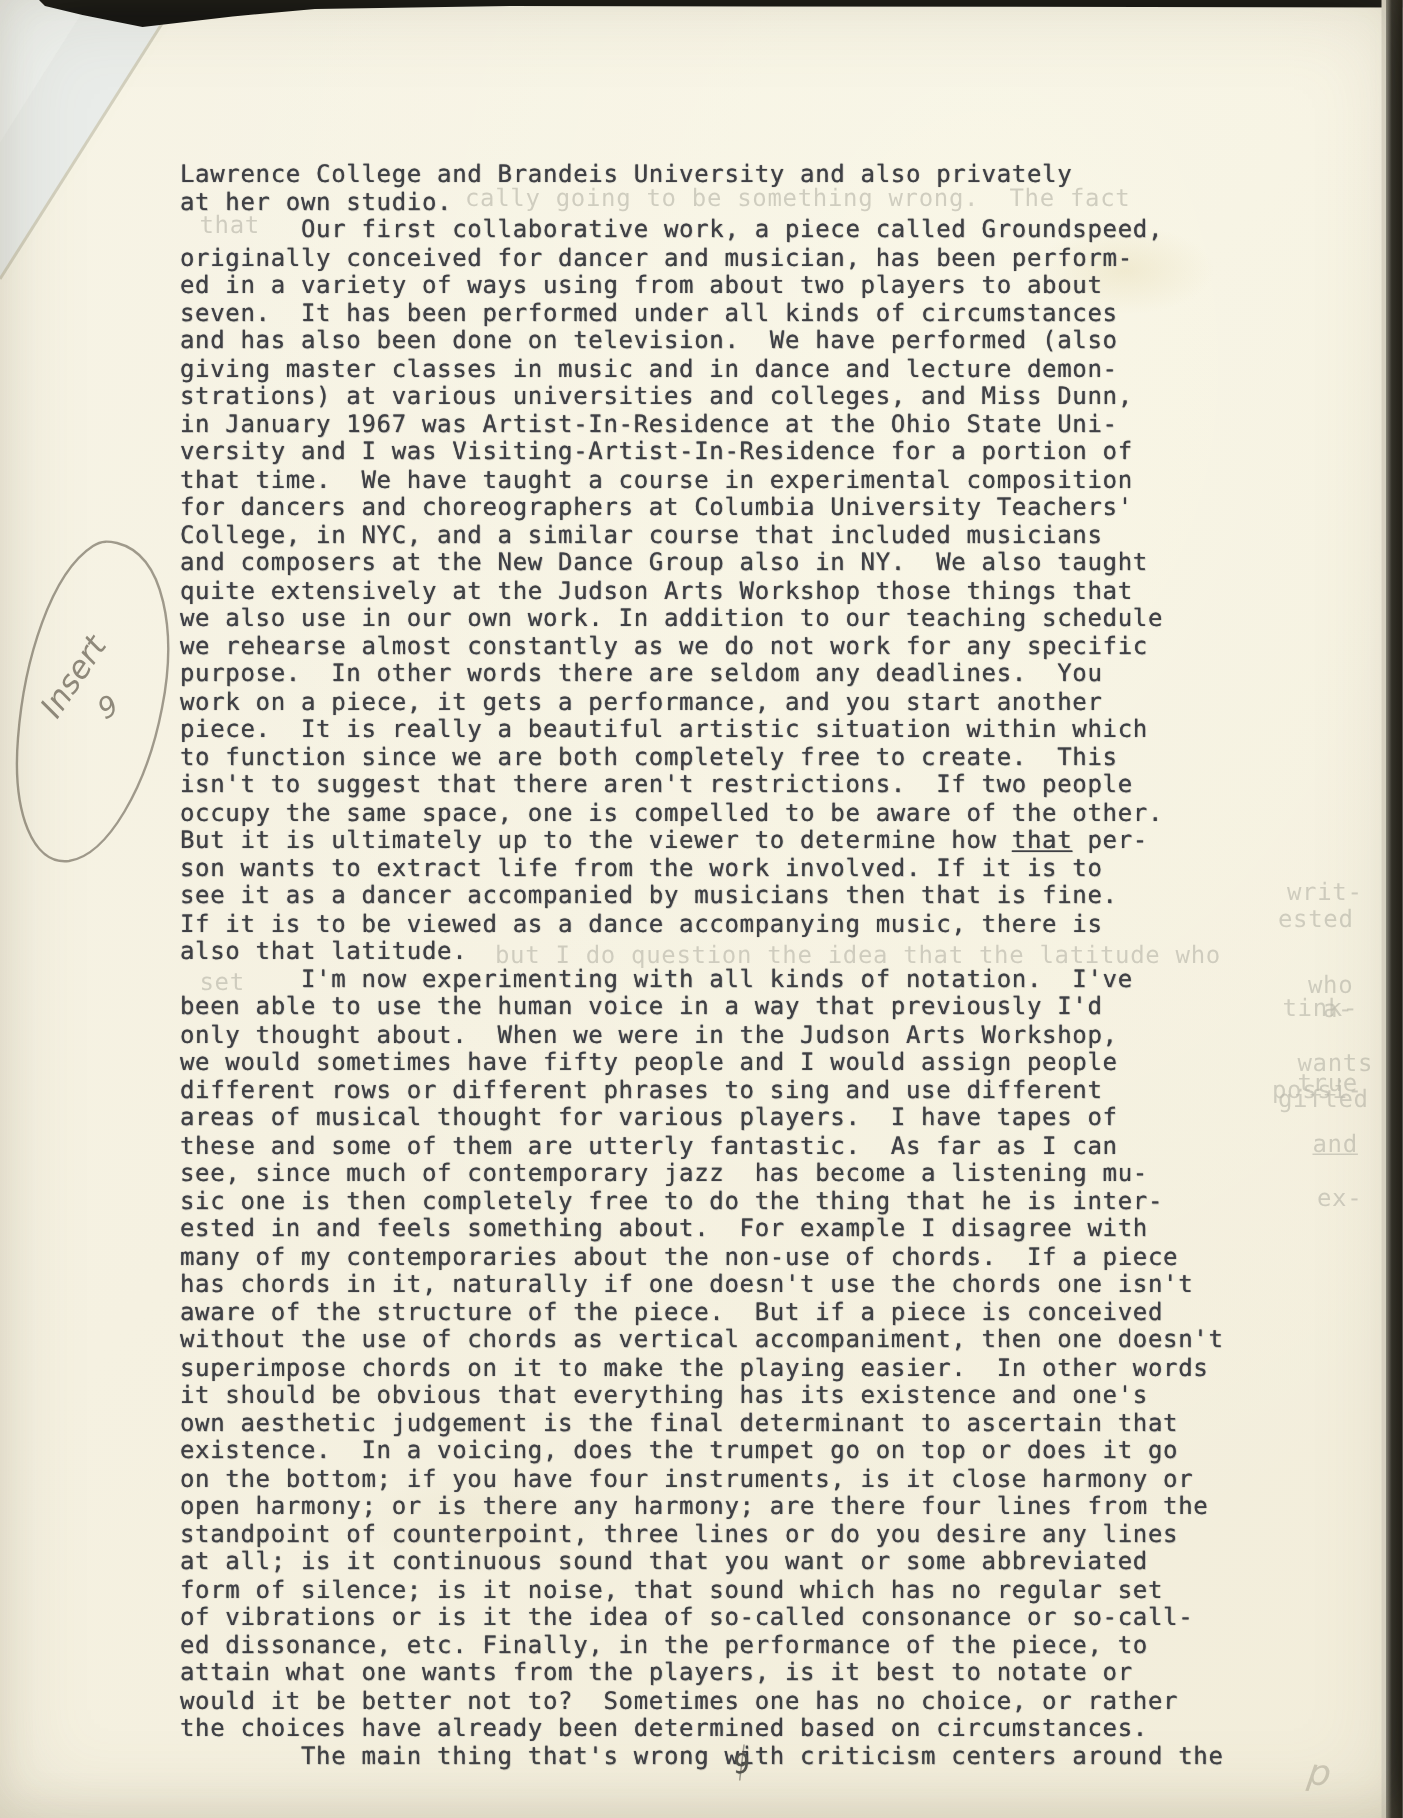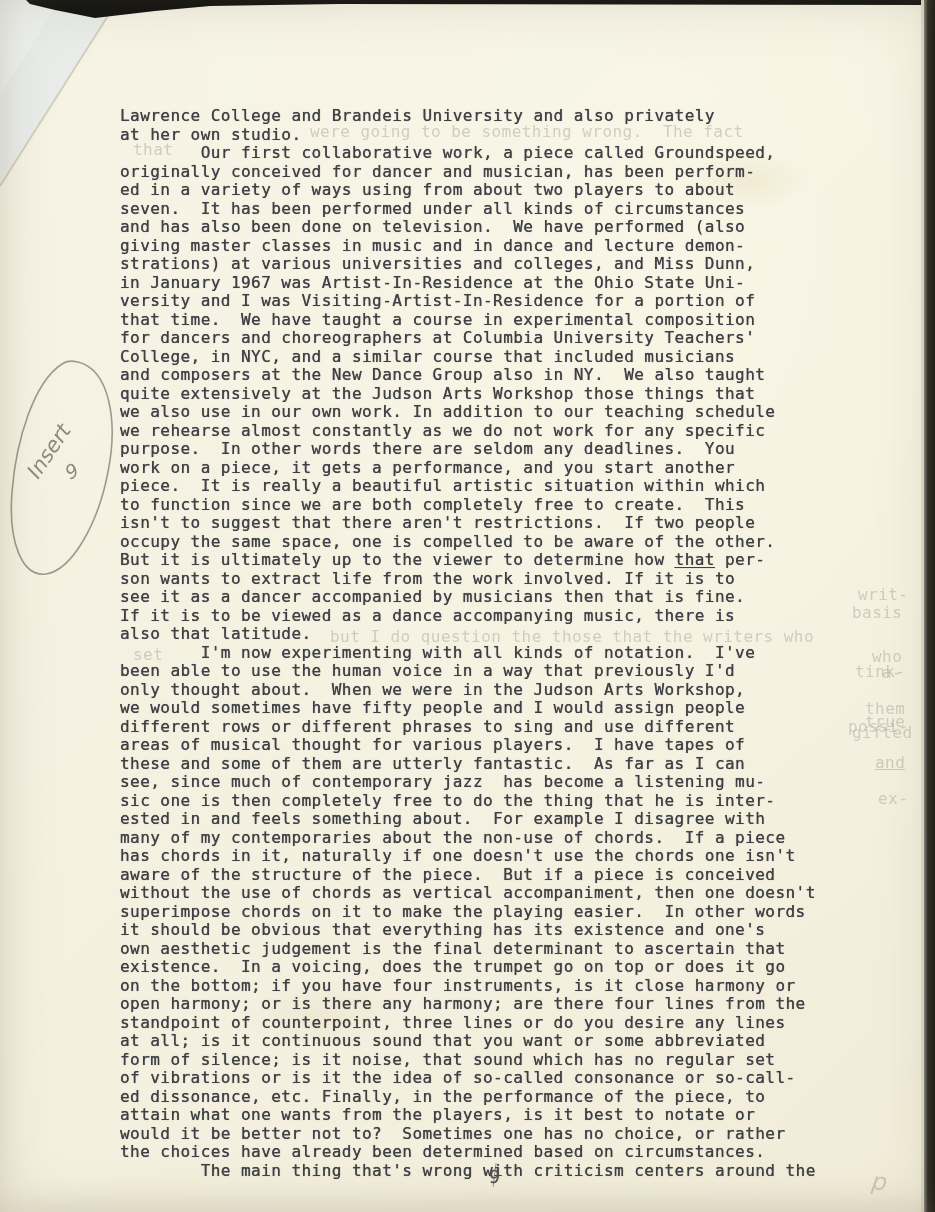--- a/index.html
+++ b/index.html
@@ -81,31 +81,31 @@
     <polygon points="26,0 935,0 935,5 340,4 210,6 155,11 95,18 55,10 30,4" fill="#121210"></polygon>
   </svg>
 
   <div id="right-edge-gap"></div>
   <div id="right-edge"></div>
 
   <div class="stain" id="stain1"></div>
   <div class="stain" id="stain2"></div>
 
   <div id="ghost-layer">
-      <span class="ghost" style="left: 310px; top: 122px;">were going to be something wrong.  The fact</span>
+      <span class="ghost" style="left: 310px; top: 122px;">cally going to be something wrong.  The fact</span>
       <span class="ghost" style="left: 133px; top: 140px;">that</span>
-      <span class="ghost" style="left: 330px; top: 627px;">but I do question the those that the writers who</span>
+      <span class="ghost" style="left: 330px; top: 627px;">but I do question the idea that the latitude who</span>
       <span class="ghost" style="left: 133px; top: 645px;">set</span>
       <span class="ghost" style="left: 858px; top: 585px;">writ-</span>
-      <span class="ghost" style="left: 852px; top: 603px;">basis</span>
+      <span class="ghost" style="left: 852px; top: 603px;">ested</span>
       <span class="ghost" style="left: 872px; top: 647px;">who</span>
       <span class="ghost" style="left: 855px; top: 662px;">tink-</span>
       <span class="ghost" style="left: 882px; top: 663px;">a-</span>
       <span class="ghost" style="left: 865px; top: 681px; margin-top: 31px;">true</span>
-      <span class="ghost" style="left: 865px; top: 699px;">them</span>
+      <span class="ghost" style="left: 865px; top: 699px;">wants</span>
       <span class="ghost" style="left: 848px; top: 717px;">possi-</span>
       <span class="ghost" style="left: 852px; top: 723px;">gifted</span>
       <span class="ghost" style="left: 875px; top: 753px; text-decoration: underline;">and</span>
       <span class="ghost" style="left: 878px; top: 789px;">ex-</span>
     </div>
 
   <div id="typed-text"><div class="line">Lawrence College and Brandeis University and also privately</div><div class="line">at her own studio.</div><div class="line">        Our first collaborative work, a piece called Groundspeed,</div><div class="line">originally conceived for dancer and musician, has been perform-</div><div class="line">ed in a variety of ways using from about two players to about</div><div class="line">seven.  It has been performed under all kinds of circumstances</div><div class="line">and has also been done on television.  We have performed (also</div><div class="line">giving master classes in music and in dance and lecture demon-</div><div class="line">strations) at various universities and colleges, and Miss Dunn,</div><div class="line">in January 1967 was Artist-In-Residence at the Ohio State Uni-</div><div class="line">versity and I was Visiting-Artist-In-Residence for a portion of</div><div class="line">that time.  We have taught a course in experimental composition</div><div class="line">for dancers and choreographers at Columbia University Teachers'</div><div class="line">College, in NYC, and a similar course that included musicians</div><div class="line">and composers at the New Dance Group also in NY.  We also taught</div><div class="line">quite extensively at the Judson Arts Workshop those things that</div><div class="line">we also use in our own work. In addition to our teaching schedule</div><div class="line">we rehearse almost constantly as we do not work for any specific</div><div class="line">purpose.  In other words there are seldom any deadlines.  You</div><div class="line">work on a piece, it gets a performance, and you start another</div><div class="line">piece.  It is really a beautiful artistic situation within which</div><div class="line">to function since we are both completely free to create.  This</div><div class="line">isn't to suggest that there aren't restrictions.  If two people</div><div class="line">occupy the same space, one is compelled to be aware of the other.</div><div class="line">But it is ultimately up to the viewer to determine how <span class="uline">that</span> per-</div><div class="line">son wants to extract life from the work involved. If it is to</div><div class="line">see it as a dancer accompanied by musicians then that is fine.</div><div class="line">If it is to be viewed as a dance accompanying music, there is</div><div class="line">also that latitude.</div><div class="line">        I'm now experimenting with all kinds of notation.  I've</div><div class="line">been able to use the human voice in a way that previously I'd</div><div class="line">only thought about.  When we were in the Judson Arts Workshop,</div><div class="line">we would sometimes have fifty people and I would assign people</div><div class="line">different rows or different phrases to sing and use different</div><div class="line">areas of musical thought for various players.  I have tapes of</div><div class="line">these and some of them are utterly fantastic.  As far as I can</div><div class="line">see, since much of contemporary jazz  has become a listening mu-</div><div class="line">sic one is then completely free to do the thing that he is inter-</div><div class="line">ested in and feels something about.  For example I disagree with</div><div class="line">many of my contemporaries about the non-use of chords.  If a piece</div><div class="line">has chords in it, naturally if one doesn't use the chords one isn't</div><div class="line">aware of the structure of the piece.  But if a piece is conceived</div><div class="line">without the use of chords as vertical accompaniment, then one doesn't</div><div class="line">superimpose chords on it to make the playing easier.  In other words</div><div class="line">it should be obvious that everything has its existence and one's</div><div class="line">own aesthetic judgement is the final determinant to ascertain that</div><div class="line">existence.  In a voicing, does the trumpet go on top or does it go</div><div class="line">on the bottom; if you have four instruments, is it close harmony or</div><div class="line">open harmony; or is there any harmony; are there four lines from the</div><div class="line">standpoint of counterpoint, three lines or do you desire any lines</div><div class="line">at all; is it continuous sound that you want or some abbreviated</div><div class="line">form of silence; is it noise, that sound which has no regular set</div><div class="line">of vibrations or is it the idea of so-called consonance or so-call-</div><div class="line">ed dissonance, etc. Finally, in the performance of the piece, to</div><div class="line">attain what one wants from the players, is it best to notate or</div><div class="line">would it be better not to?  Sometimes one has no choice, or rather</div><div class="line">the choices have already been determined based on circumstances.</div><div class="line">        The main thing that's wrong with criticism centers around the</div></div>
 
   <svg id="insert-note" width="150" height="235" viewBox="0 0 150 235">
     <path d="M 78,10 C 110,18 118,70 108,120 C 98,172 72,218 46,222 C 22,225 8,190 12,140 C 16,88 34,30 62,12 C 68,8 73,9 78,10 Z" fill="none" stroke="#8f897b" stroke-width="1.6" opacity="0.85"></path>

